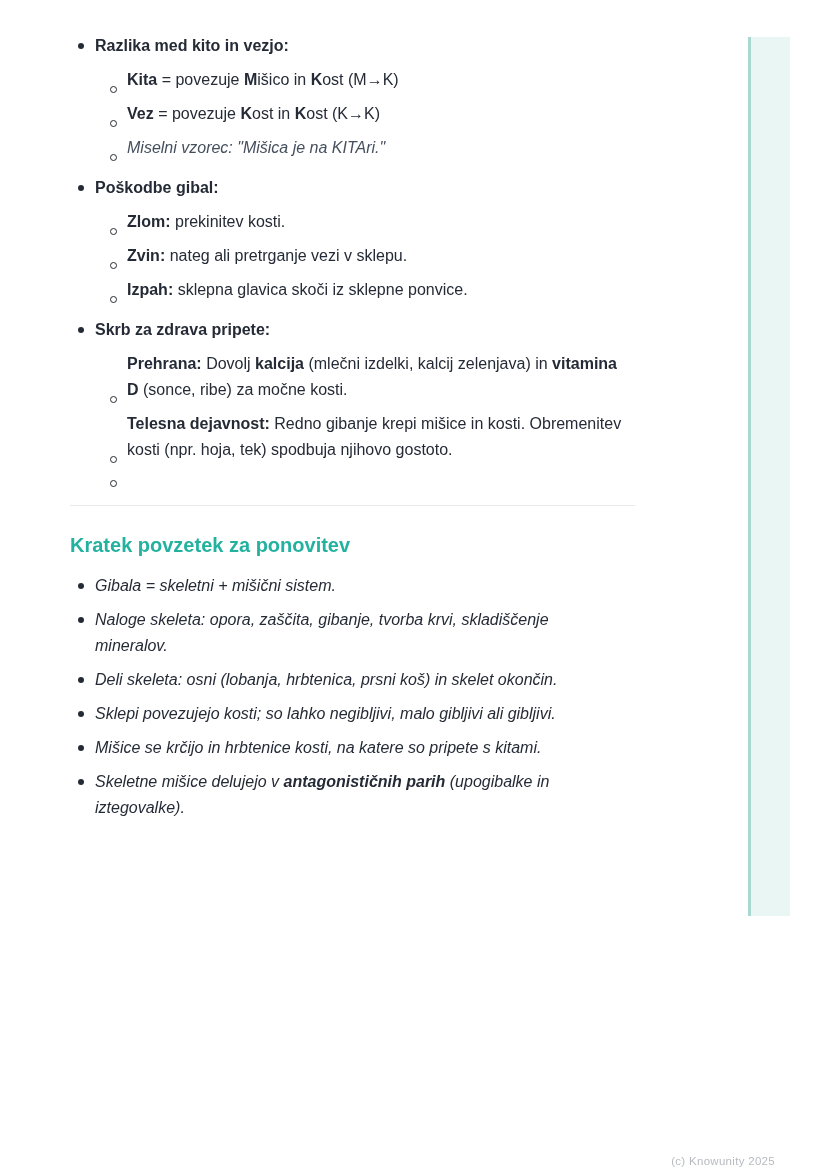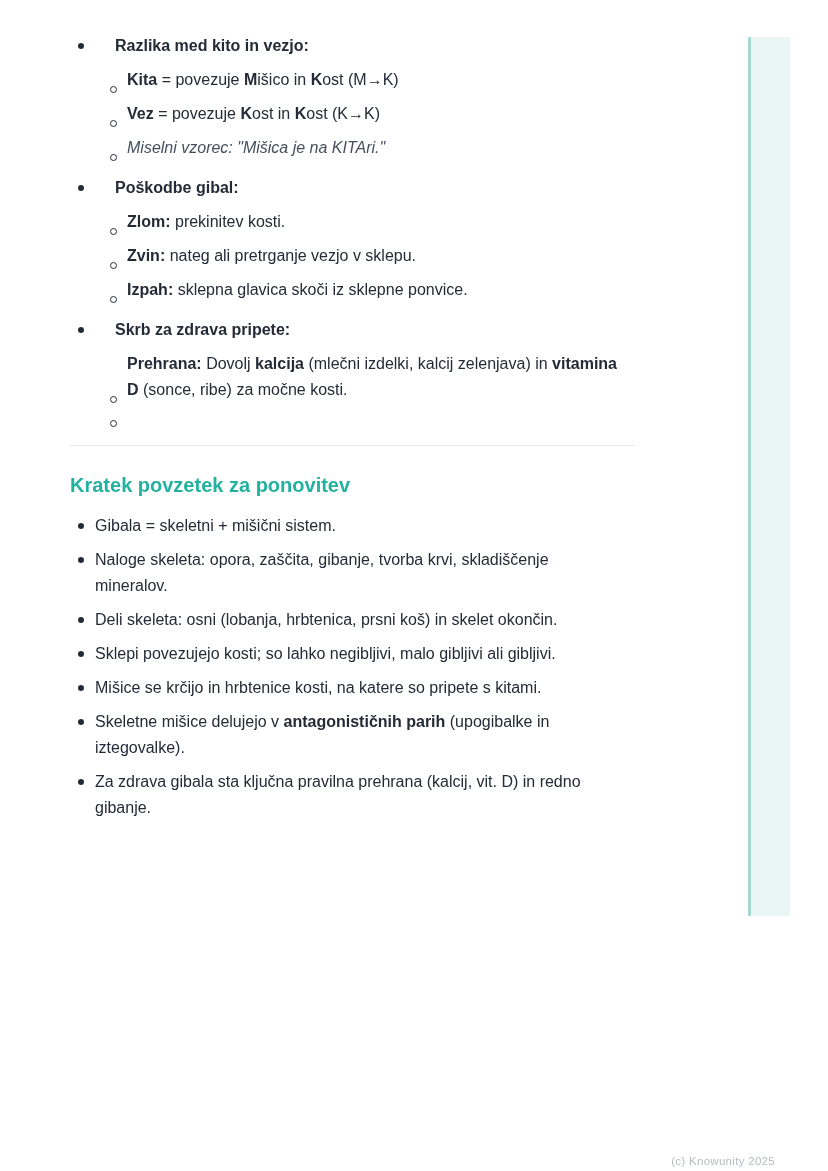--- a/index.html
+++ b/index.html
@@ -24,21 +24,21 @@
     left:70px;top:33px;
     width:553px;
     font-size:16px;
     line-height:26px;
   }
   ul{list-style:none;margin:0;padding:0;}
   b{font-weight:700;}
   i{font-style:italic;}
   .section{margin-bottom:14px;}
   .row{display:flex;align-items:flex-start;}
-  .section-title-row{font-weight:700;margin-bottom:3px;gap:20px;}
+  .section-title-row{font-weight:700;margin-bottom:3px;}
   .marker-cell{flex:0 0 17px;margin-left:8px;display:flex;}
   .sub-marker-cell{flex:0 0 17px;margin-left:40px;display:flex;}
   .dot{
     width:6px;height:6px;border-radius:50%;
     background:#252b36;margin-top:10px;
   }
   .ring{
     width:7px;height:7px;border-radius:50%;
     border:1.5px solid #252b36;
     box-sizing:border-box;
@@ -52,21 +52,21 @@
     border-top:1px solid #e9e9e9;
     width:565px;
     margin:18px 0 24px 0;
   }
   .summary-heading{
     font-size:20px;
     line-height:30px;
     font-weight:700;
     margin:0 0 13px 0;
   }
-  .summary-item{margin-top:8px;}
+  .summary-item{margin-top:8px;font-style:italic;}
   .summary-item:first-child{margin-top:0;}
   .footer{
     position:absolute;
     right:53px;top:1154px;
     font-size:11.5px;
     line-height:14px;
     letter-spacing:0.3px;
     color:#b7bbc0;
   }
 </style>
@@ -117,21 +117,21 @@
             <li class="row sub-item">
               <span class="sub-marker-cell">
                 <span class="ring"></span>
               </span>
               <span class="txt"><b>Zlom:</b><span> prekinitev kosti.</span></span>
             </li>
             <li class="row sub-item">
               <span class="sub-marker-cell">
                 <span class="ring"></span>
               </span>
-              <span class="txt"><b>Zvin:</b><span> nateg ali pretrganje vezjo v sklepu.</span></span>
+              <span class="txt"><b>Zvin:</b><span> nateg ali pretrganje vezi v sklepu.</span></span>
             </li>
             <li class="row sub-item">
               <span class="sub-marker-cell">
                 <span class="ring"></span>
               </span>
               <span class="txt"><b>Izpah:</b><span> sklepna glavica skoči iz sklepne ponvice.</span></span>
             </li>
           </ul>
         </li>
         <li class="section">
@@ -145,20 +145,26 @@
             <li class="row sub-item">
               <span class="sub-marker-cell">
                 <span class="ring"></span>
               </span>
               <span class="txt"><b>Prehrana:</b><span> Dovolj </span><b>kalcija</b><span> (mlečni izdelki, kalcij zelenjava) in </span><b>vitamina D</b><span> (sonce, ribe) za močne kosti.</span></span>
             </li>
             <li class="row sub-item">
               <span class="sub-marker-cell">
                 <span class="ring"></span>
               </span>
+              <span class="txt"><b>Telesna dejavnost:</b><span> Redno gibanje krepi mišice in kosti. Obremenitev kosti (npr. hoja, tek) spodbuja njihovo gostoto.</span></span>
+            </li>
+            <li class="row sub-item">
+              <span class="sub-marker-cell">
+                <span class="ring"></span>
+              </span>
             </li>
           </ul>
         </li>
       </ul>
 
     <hr class="divider">
 
     <h2 class="summary-heading" style="color: rgb(35, 178, 160);">Kratek povzetek za ponovitev</h2>
 
     <ul id="summary-list">
@@ -190,24 +196,18 @@
           <span class="marker-cell">
             <span class="dot"></span>
           </span>
           <span class="txt"><span>Mišice se krčijo in hrbtenice kosti, na katere so pripete s kitami.</span></span>
         </li>
         <li class="row summary-item">
           <span class="marker-cell">
             <span class="dot"></span>
           </span>
           <span class="txt"><span>Skeletne mišice delujejo v </span><b>antagonističnih parih</b><span> (upogibalke in iztegovalke).</span></span>
-        </li>
-        <li class="row summary-item">
-          <span class="marker-cell">
-            <span class="dot"></span>
-          </span>
-          <span class="txt"><span>Za zdrava gibala sta ključna pravilna prehrana (kalcij, vit. D) in redno gibanje.</span></span>
         </li>
       </ul>
   </div>
 
   <div class="footer">(c) Knowunity 2025</div>
 </div>
 
 </body></html>

